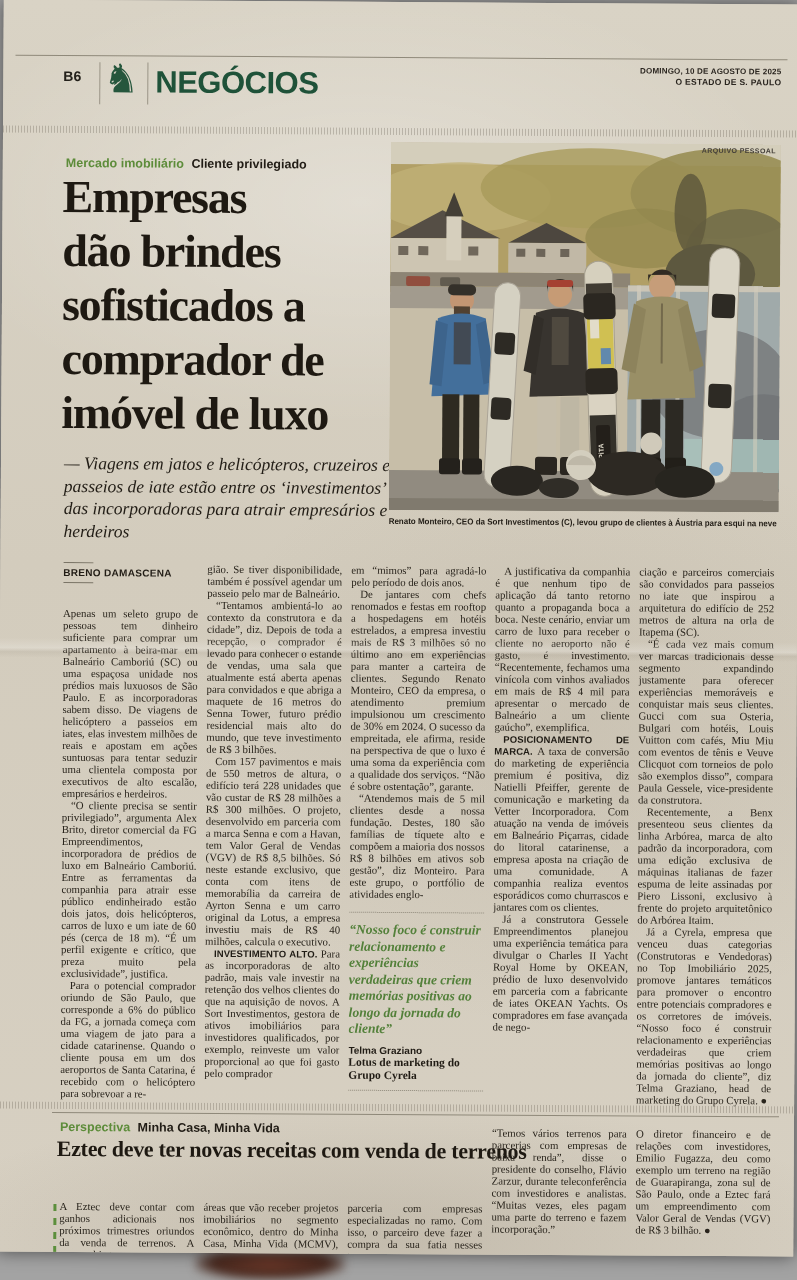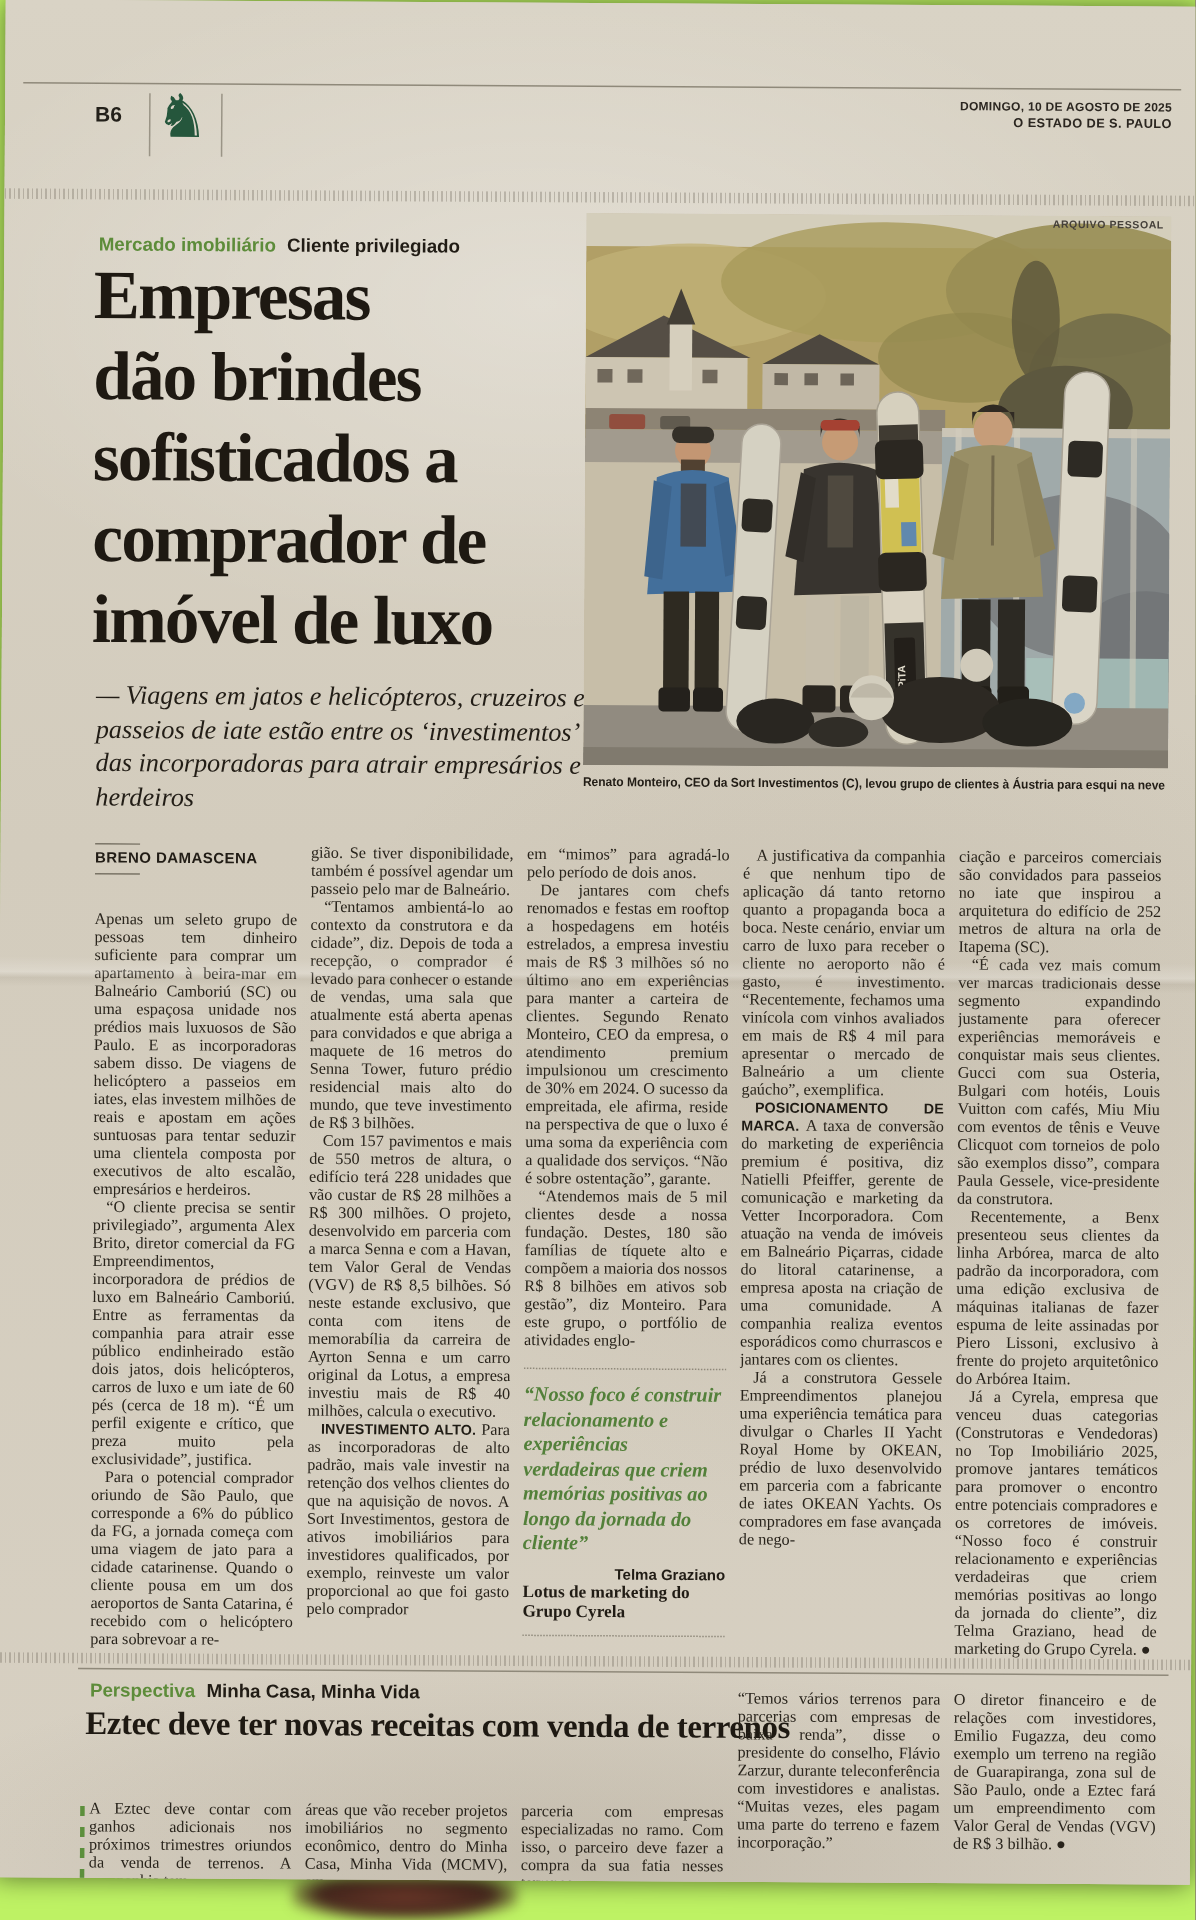--- a/index.html
+++ b/index.html
@@ -1,17 +1,17 @@
 <!DOCTYPE html>
 <html lang="pt"><head>
 <meta charset="utf-8">
 <style>
   html,body{margin:0;padding:0;}
   body{background:#2a231d;font-family:"Liberation Serif","DejaVu Serif",serif;}
-  .viewport{position:relative;width:797px;height:1280px;overflow:hidden;background:#bef264;}
+  .viewport{position:relative;width:797px;height:1280px;overflow:hidden;background:#a3a3a3;}
   .table-blur{position:absolute;left:195px;top:1252px;width:150px;height:28px;
     background:radial-gradient(ellipse at 50% 40%, #6e392a 0%, #47281e 55%, rgba(39,32,26,0) 80%);
     filter:blur(4px);}
   .sheet{position:absolute;left:0;top:2px;width:797px;height:1252px;overflow:hidden;
     transform:rotate(.35deg);transform-origin:50% 50%;
     background-color:#d6cfc1;
     background-image:
       radial-gradient(ellipse 620px 320px at 45% 16%, rgba(255,255,255,.28), rgba(255,255,255,0) 70%),
       radial-gradient(ellipse 540px 420px at 72% 58%, rgba(118,104,84,.10), rgba(118,104,84,0) 72%),
       radial-gradient(ellipse 700px 200px at 50% 99%, rgba(108,96,78,.18), rgba(108,96,78,0) 70%),
@@ -56,21 +56,21 @@
   .bcol{position:absolute;width:135px;overflow:hidden;}
   .bp{margin:0;text-align:justify;font:10.8px/12px "Liberation Serif","DejaVu Serif",serif;
     color:#29241c;text-indent:9px;}
   .bp.first{text-indent:0;}
   .lead{font:700 9.5px "Liberation Sans","DejaVu Sans",sans-serif;letter-spacing:.1px;color:#1f1b14;}
   .byline{font:700 10px "Liberation Sans","DejaVu Sans",sans-serif;color:#211c15;margin:0 0 24px;letter-spacing:.3px;}
   .byline::before{content:"";display:block;width:30px;border-top:1px solid #7a7466;margin-bottom:4px;}
   .byline::after{content:"";display:block;width:30px;border-top:1px solid #7a7466;margin-top:4px;}
   .quote-block{margin-top:12px;padding:9px 0 8px;border-top:1px dotted #8f897b;border-bottom:1px dotted #8f897b;}
   .quote-text{font:italic 700 13.5px/16.5px "Liberation Serif","DejaVu Serif",serif;color:#53803a;}
-  .quote-name{font:700 10px "Liberation Sans","DejaVu Sans",sans-serif;color:#211c15;margin-top:7px;text-align:right;}
+  .quote-name{font:700 10px "Liberation Sans","DejaVu Sans",sans-serif;color:#211c15;margin-top:7px;}
   .quote-role{font:700 11.5px/13px "Liberation Serif","DejaVu Serif",serif;color:#211c15;}
 
   
   .headline2{position:absolute;left:60px;top:1136px;width:660px;
     font:700 22px/26px "Liberation Serif","DejaVu Serif",serif;letter-spacing:-.3px;color:#1e1912;}
   .green-ticks{position:absolute;left:57px;top:1204px;width:3px;height:52px;
     background:repeating-linear-gradient(180deg,#5c8f3c 0 7px,transparent 7px 14px);}
 </style>
 </head>
 <body>
@@ -78,20 +78,21 @@
 <div class="viewport">
   <div class="table-blur"></div>
 
   <div class="sheet">
 
     <div class="rule" style="left:12px;top:55px;width:772px;height:1px;"></div>
     <div class="pageno">B6</div>
     <div class="vrule" style="left:96px;top:62px;height:42px;"></div>
     <div class="horse">♞</div>
     <div class="vrule" style="left:144px;top:62px;height:42px;"></div>
+    <div class="section-name">NEGÓCIOS</div>
     <div class="dateblock">
       <div>DOMINGO, 10 DE AGOSTO DE 2025</div>
       <div class="masthead">O ESTADO DE S. PAULO</div>
     </div>
     <div class="hatch" style="top:126px;"></div>
 
     <div class="kicker" style="left:63px;top:156px;">
       <span class="topic">Mercado imobiliário</span>
       <span class="detail">Cliente privilegiado</span>
     </div>

